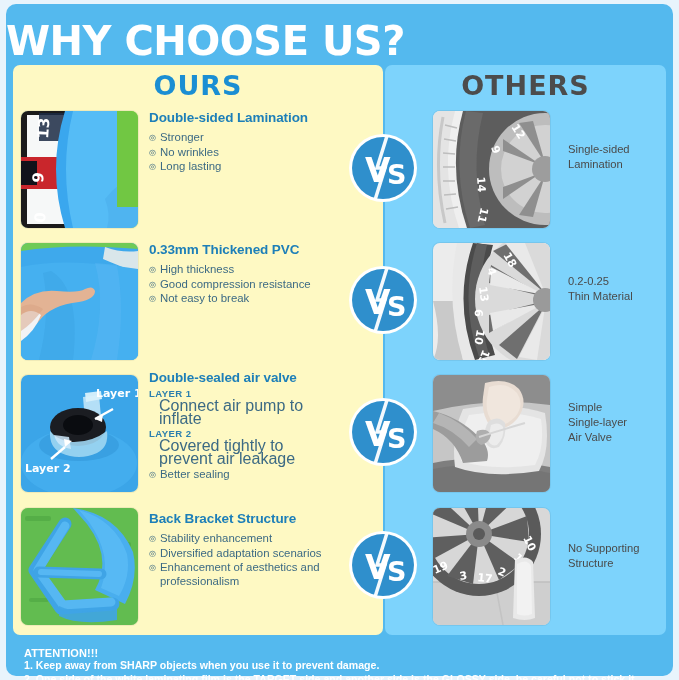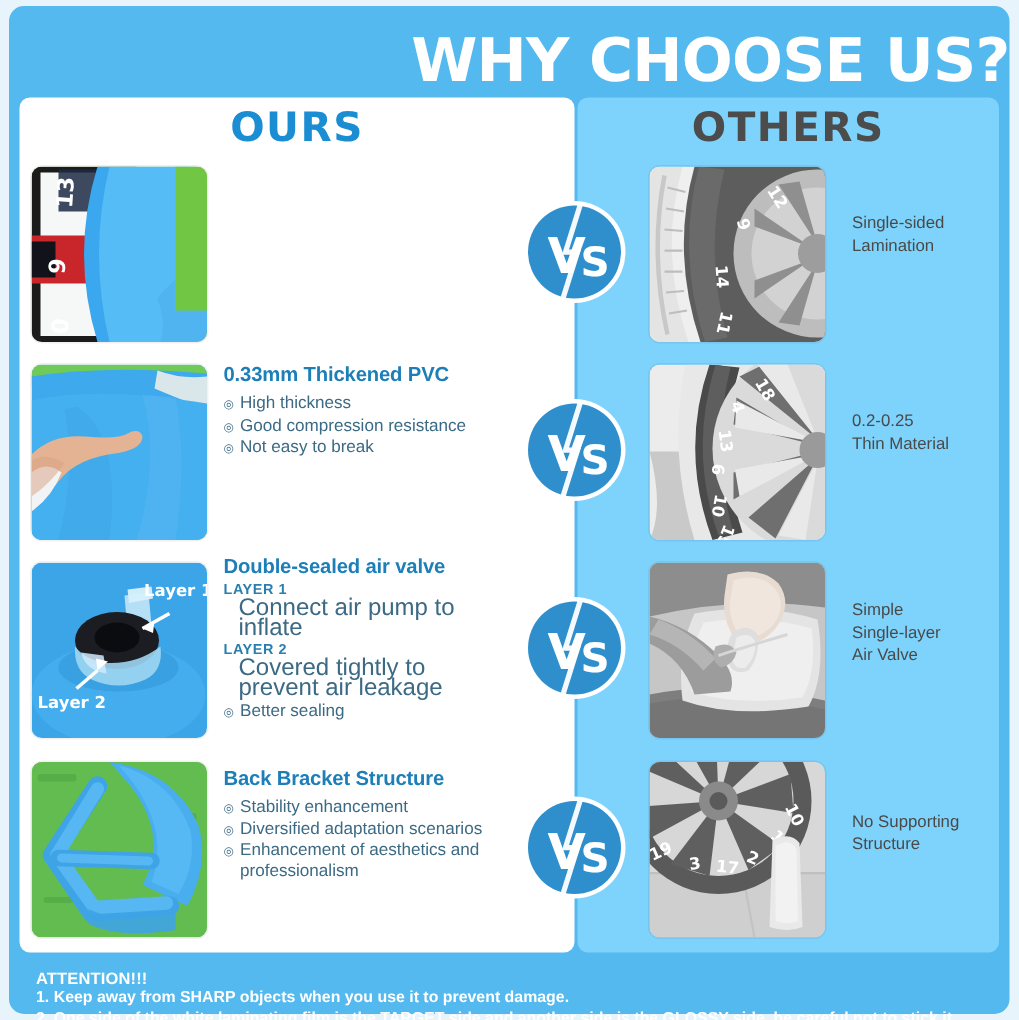--- a/index.html
+++ b/index.html
@@ -7,30 +7,30 @@
     width:679px;height:680px;overflow:hidden;
     background:#e8f4fc;
     font-family:"Liberation Sans", sans-serif;
     -webkit-font-smoothing:antialiased;
   }
   .poster{
     position:absolute;left:6px;top:4px;width:667px;height:672px;
     background:#54b9ee;border-radius:10px;box-sizing:border-box;
   }
   .title{
-    position:absolute;left:0;top:14px;width:667px;text-align:right;
+    position:absolute;left:0;top:14px;width:667px;text-align:left;
     color:#ffffff;font-size:40px;font-weight:bold;letter-spacing:-0.5px;
     font-family:"DejaVu Sans","Liberation Sans",sans-serif;
   }
 
   
   .panel{
     position:absolute;top:61px;border-radius:7px;box-sizing:border-box;
   }
-  .panel-ours{left:7px;width:370px;height:570px;background:#ffffff;}
+  .panel-ours{left:7px;width:370px;height:570px;background:#fef9c3;}
   .panel-others{left:379px;width:281px;height:570px;background:#7dd3fc;}
   .panel-head{
     text-align:center;font-size:27px;font-weight:bold;letter-spacing:1px;
     font-family:"DejaVu Sans","Liberation Sans",sans-serif;
     padding-top:5px;
   }
   .panel-ours .panel-head{color:#1b8ed3;}
   .panel-others .panel-head{color:#4c4c4c;}
 
   
@@ -109,20 +109,28 @@
             <text x="27" y="28" transform="rotate(-86 27 28)">13</text>
             <text x="22" y="72" transform="rotate(-86 22 72)">9</text>
             <text x="24" y="112" transform="rotate(-86 24 112)">0</text>
           </g>
           <path d="M44 0 Q26 58 44 117 H110 Q96 58 110 0 Z" fill="#3aa7ee"></path>
           <path d="M52 0 Q38 58 52 117 H104 Q92 58 104 0 Z" fill="#55bcf6"></path>
           <path d="M84 88 Q90 104 86 117 H117 V64 Q98 70 84 88 Z" fill="#4fb4f0"></path>
           <rect x="96" y="0" width="21" height="96" fill="#7fd24a"></rect>
           <rect x="96" y="0" width="21" height="96" fill="#62bb3c" opacity=".45"></rect>
         </svg>
+      </div>
+      <div class="feat">
+        <div class="feat-title">Double-sided Lamination</div>
+        <ul class="bullets">
+          <li>Stronger</li>
+          <li>No wrinkles</li>
+          <li>Long lasting</li>
+        </ul>
       </div>
     </div>
 
     <div class="row" style="top:175px">
       <div class="thumb thumb-l">
         <svg class="art" viewBox="0 0 117 117" preserveAspectRatio="none">
           <rect width="117" height="117" fill="#3ea9ec"></rect>
           <rect x="0" y="0" width="117" height="14" fill="#6fca57"></rect>
           <path d="M0 8 Q50 0 117 6 V117 H0 Z" fill="#3ea9ec"></path>
           <path d="M84 4 Q100 10 117 8 V30 Q96 22 82 16 Z" fill="#d9e6ea"></path>

